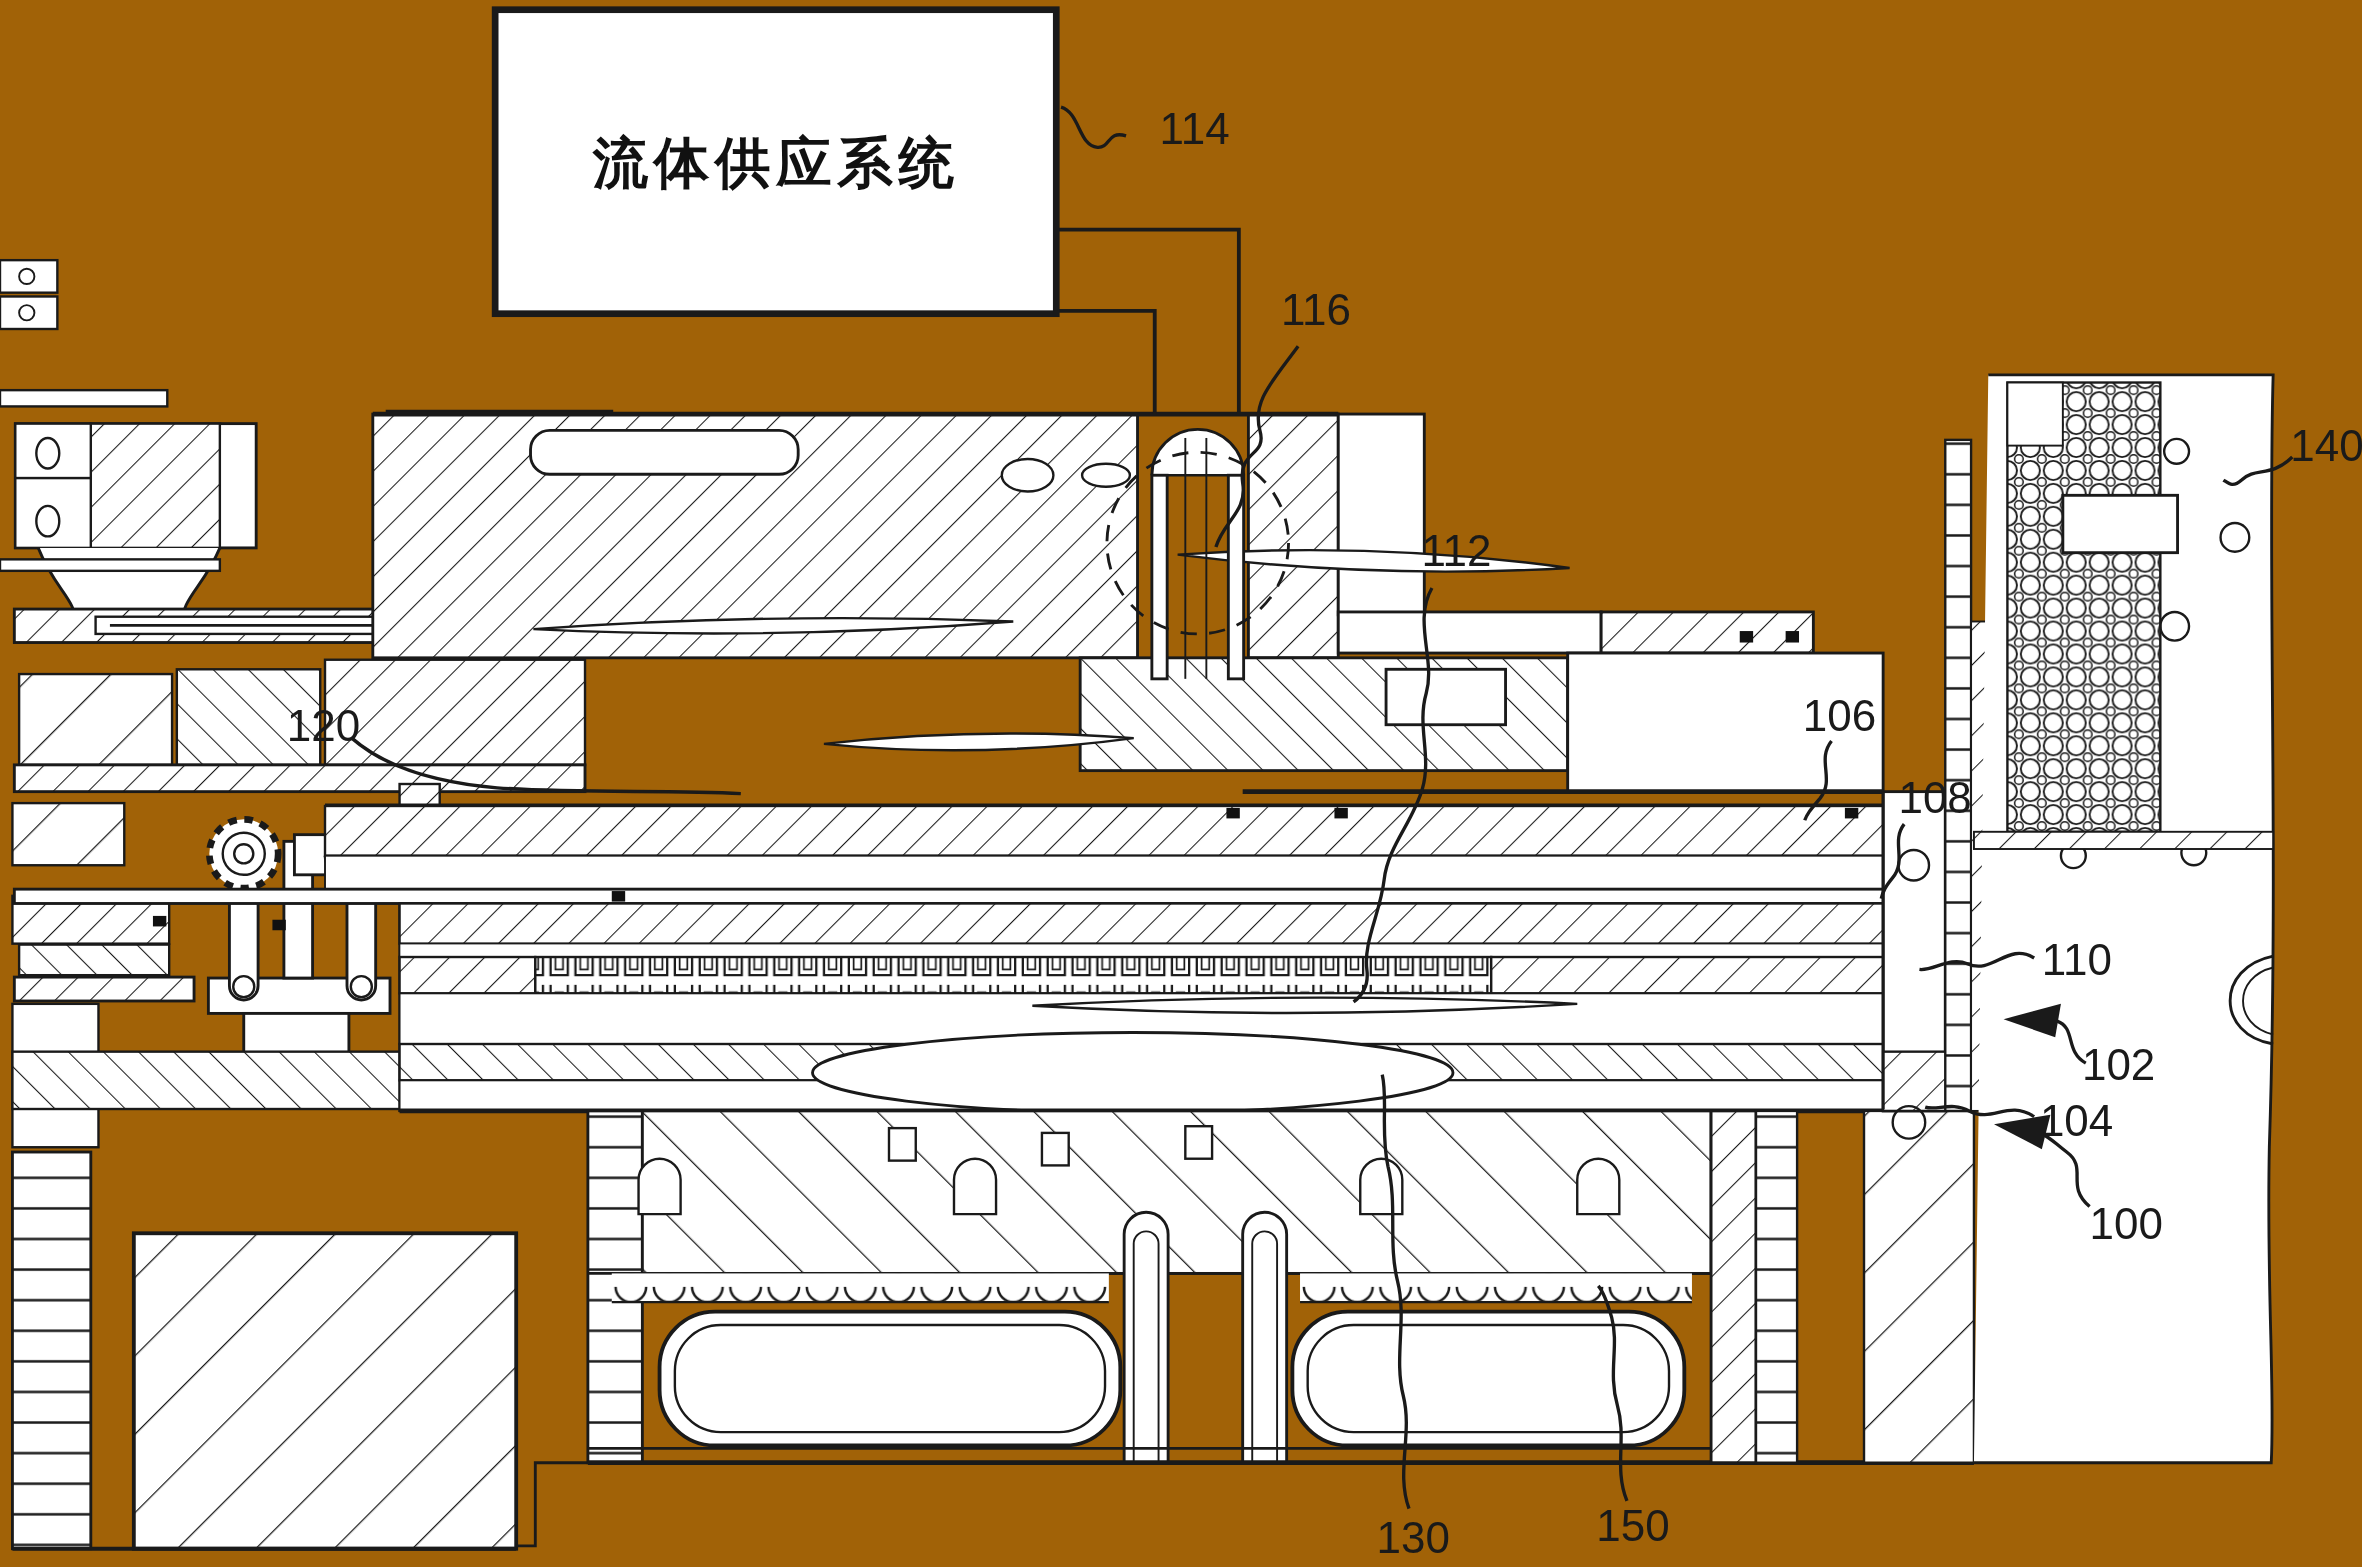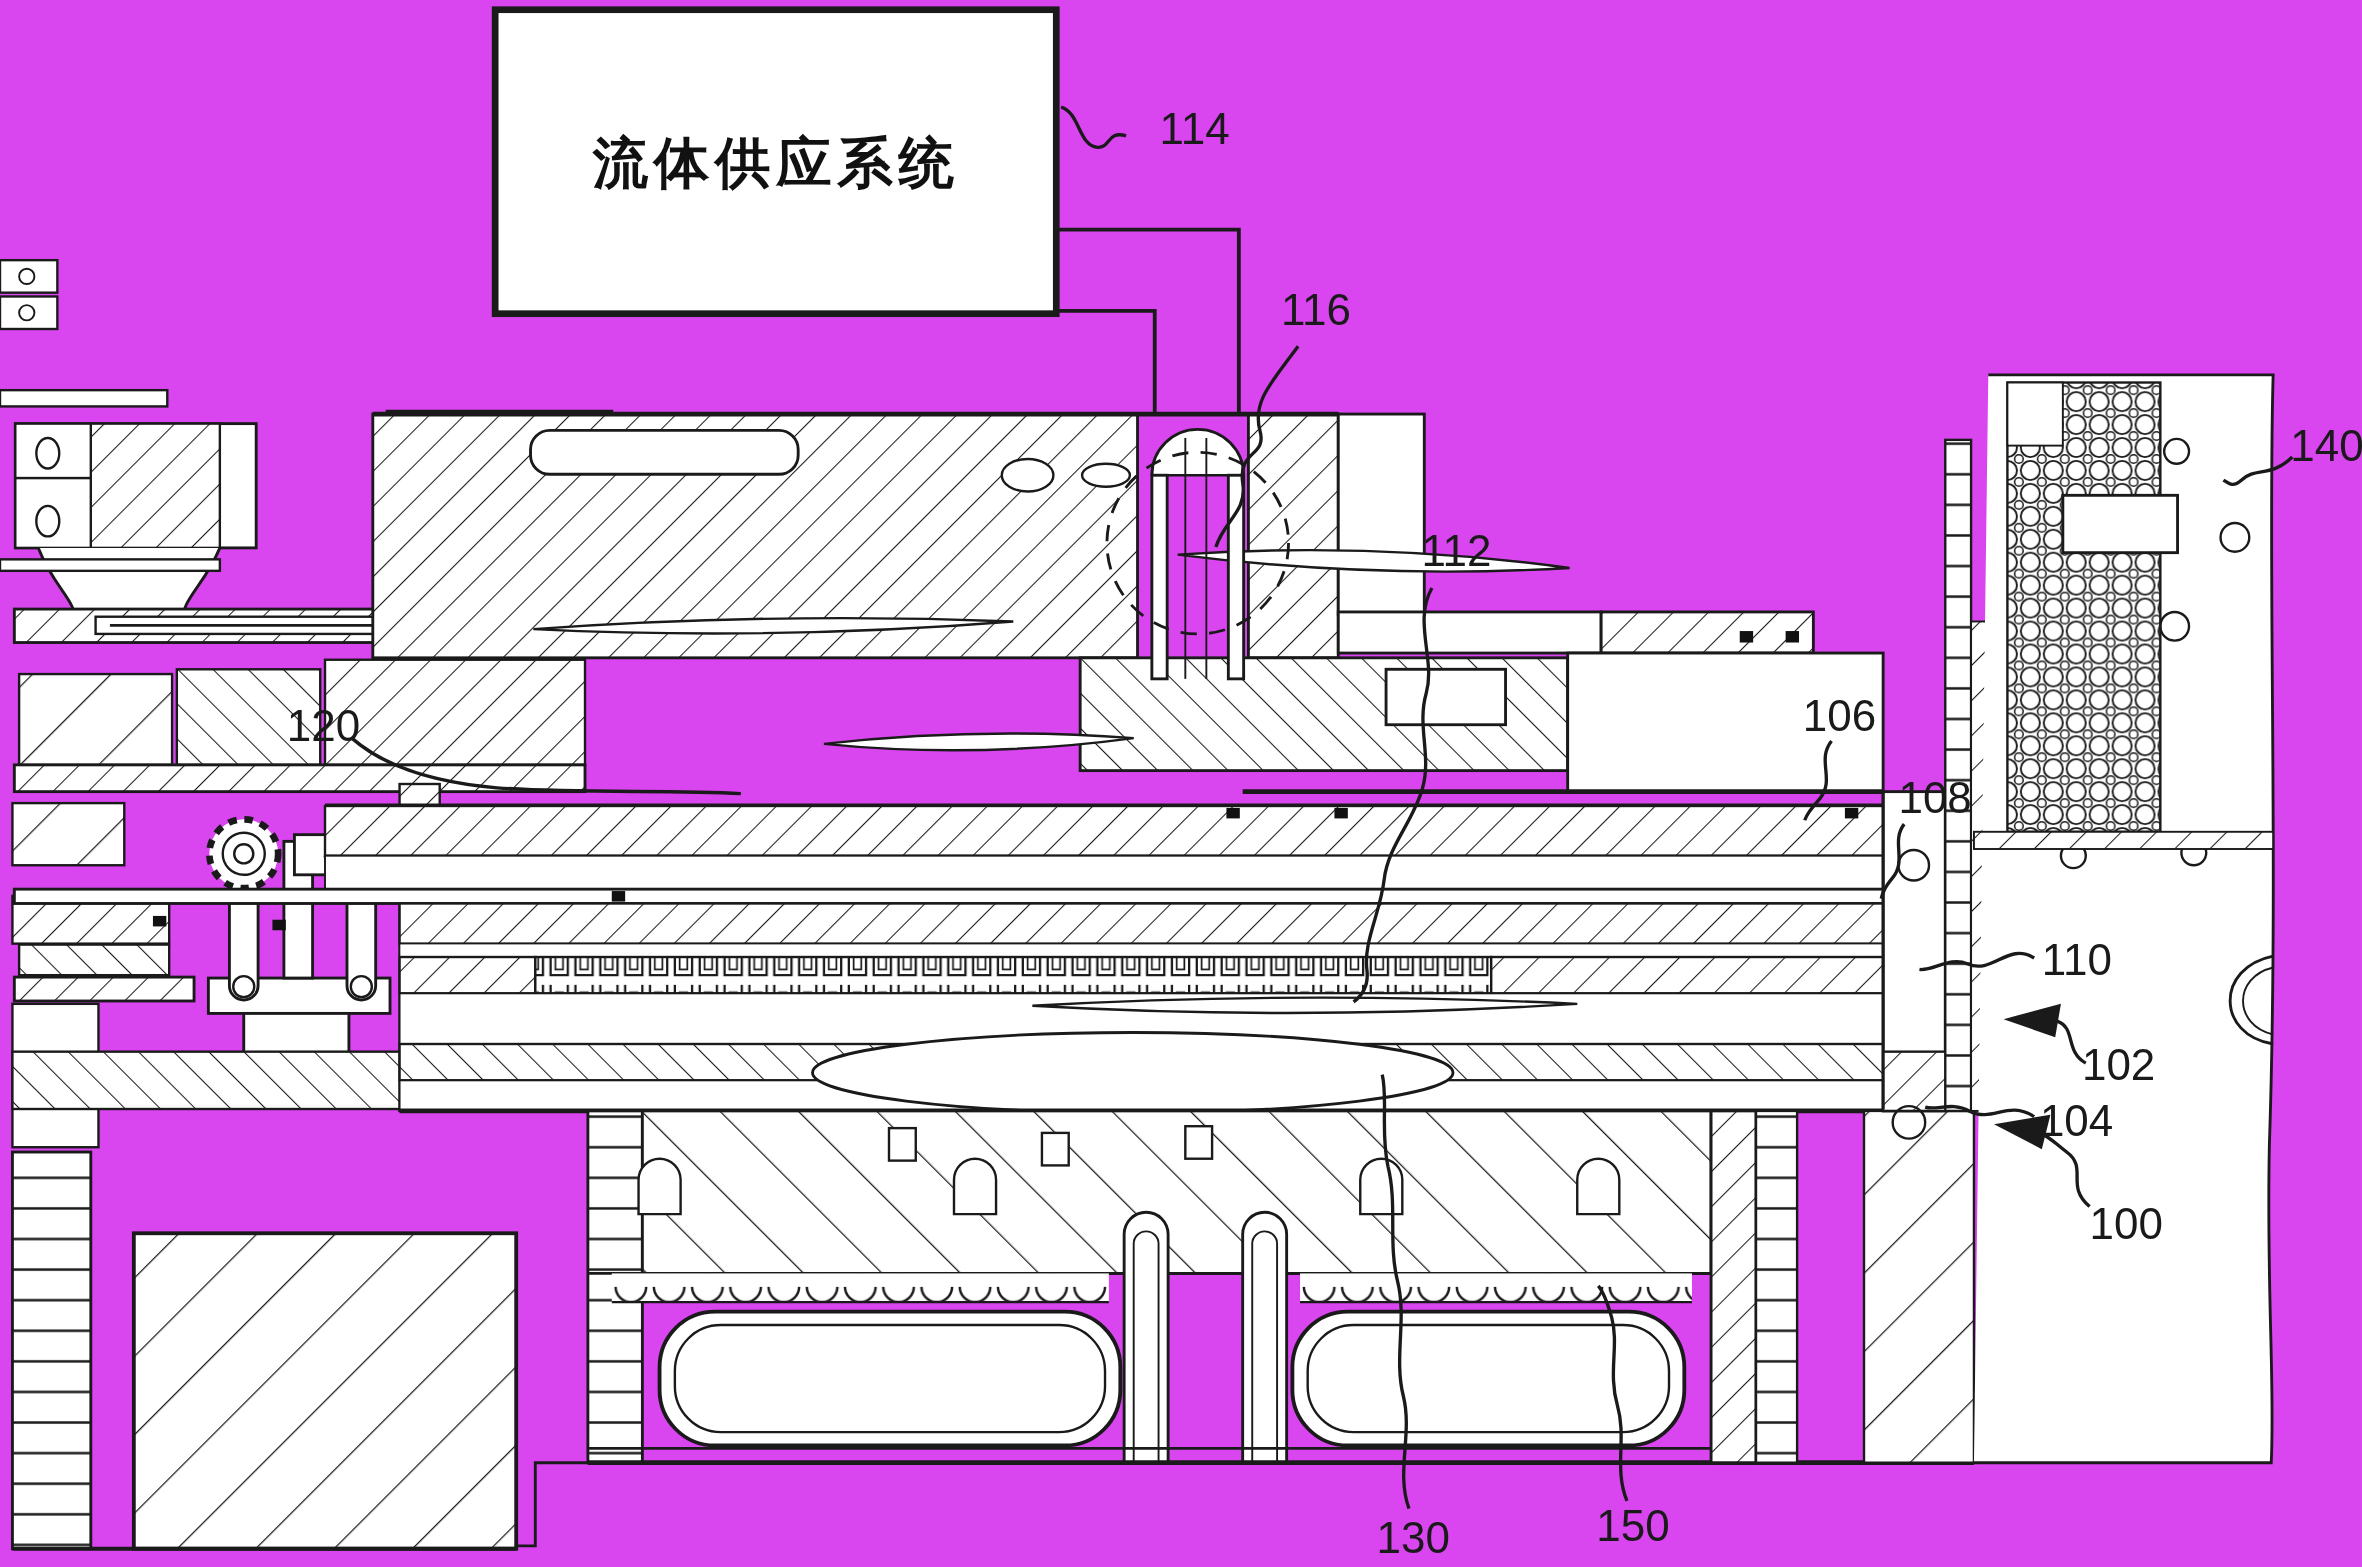--- a/index.html
+++ b/index.html
@@ -1,16 +1,16 @@
 <!DOCTYPE html>
 <html><head>
 <meta charset="utf-8">
 <style>
   html,body{margin:0;padding:0;background:#ffffff;}
-  .stage{position:relative;width:2363px;height:1568px;background:#d946ef;overflow:hidden;
+  .stage{position:relative;width:2363px;height:1568px;background:#a16207;overflow:hidden;
          font-family:"Liberation Sans", sans-serif;}
   svg{display:block}
   text.ref{font-family:"Liberation Sans", sans-serif;font-size:46px;fill:#1a1a1a;}
   text.cjk{font-family:"DejaVu Sans", sans-serif;font-size:58px;fill:#111;letter-spacing:6px;font-weight:bold;}
 </style>
 </head>
 <body>
 
 <div class="stage">
 <svg width="2363" height="1568" viewBox="0 0 2472 1640" xmlns="http://www.w3.org/2000/svg">

